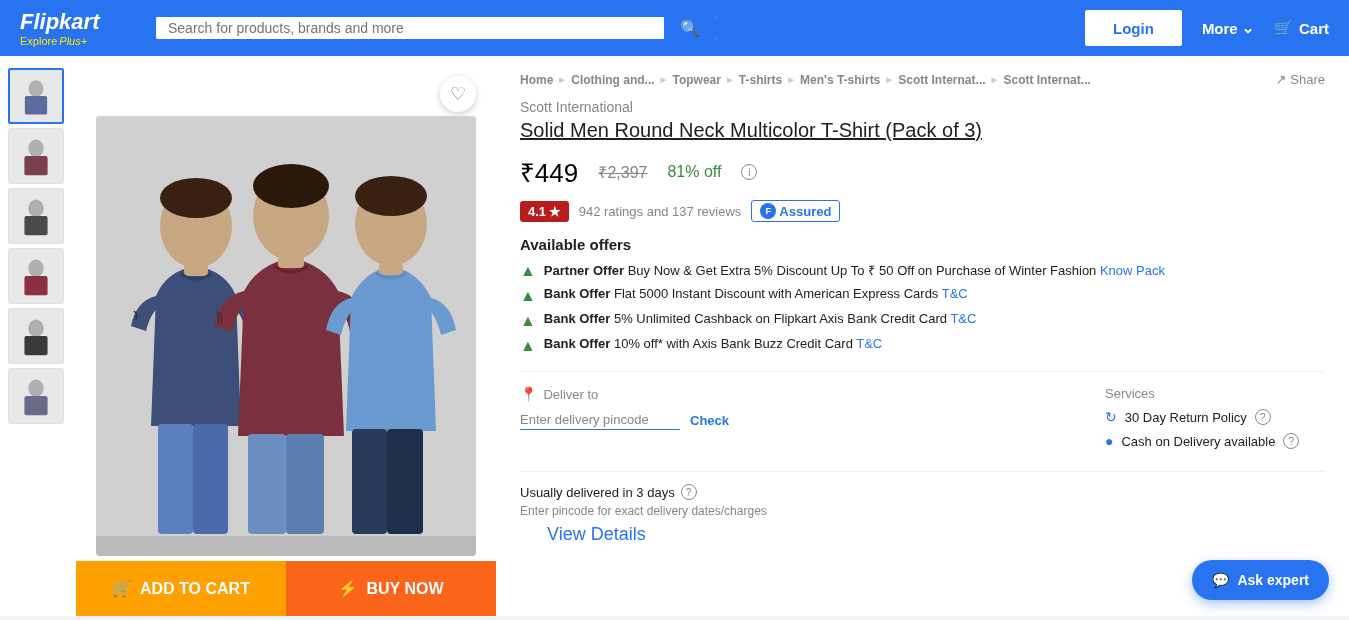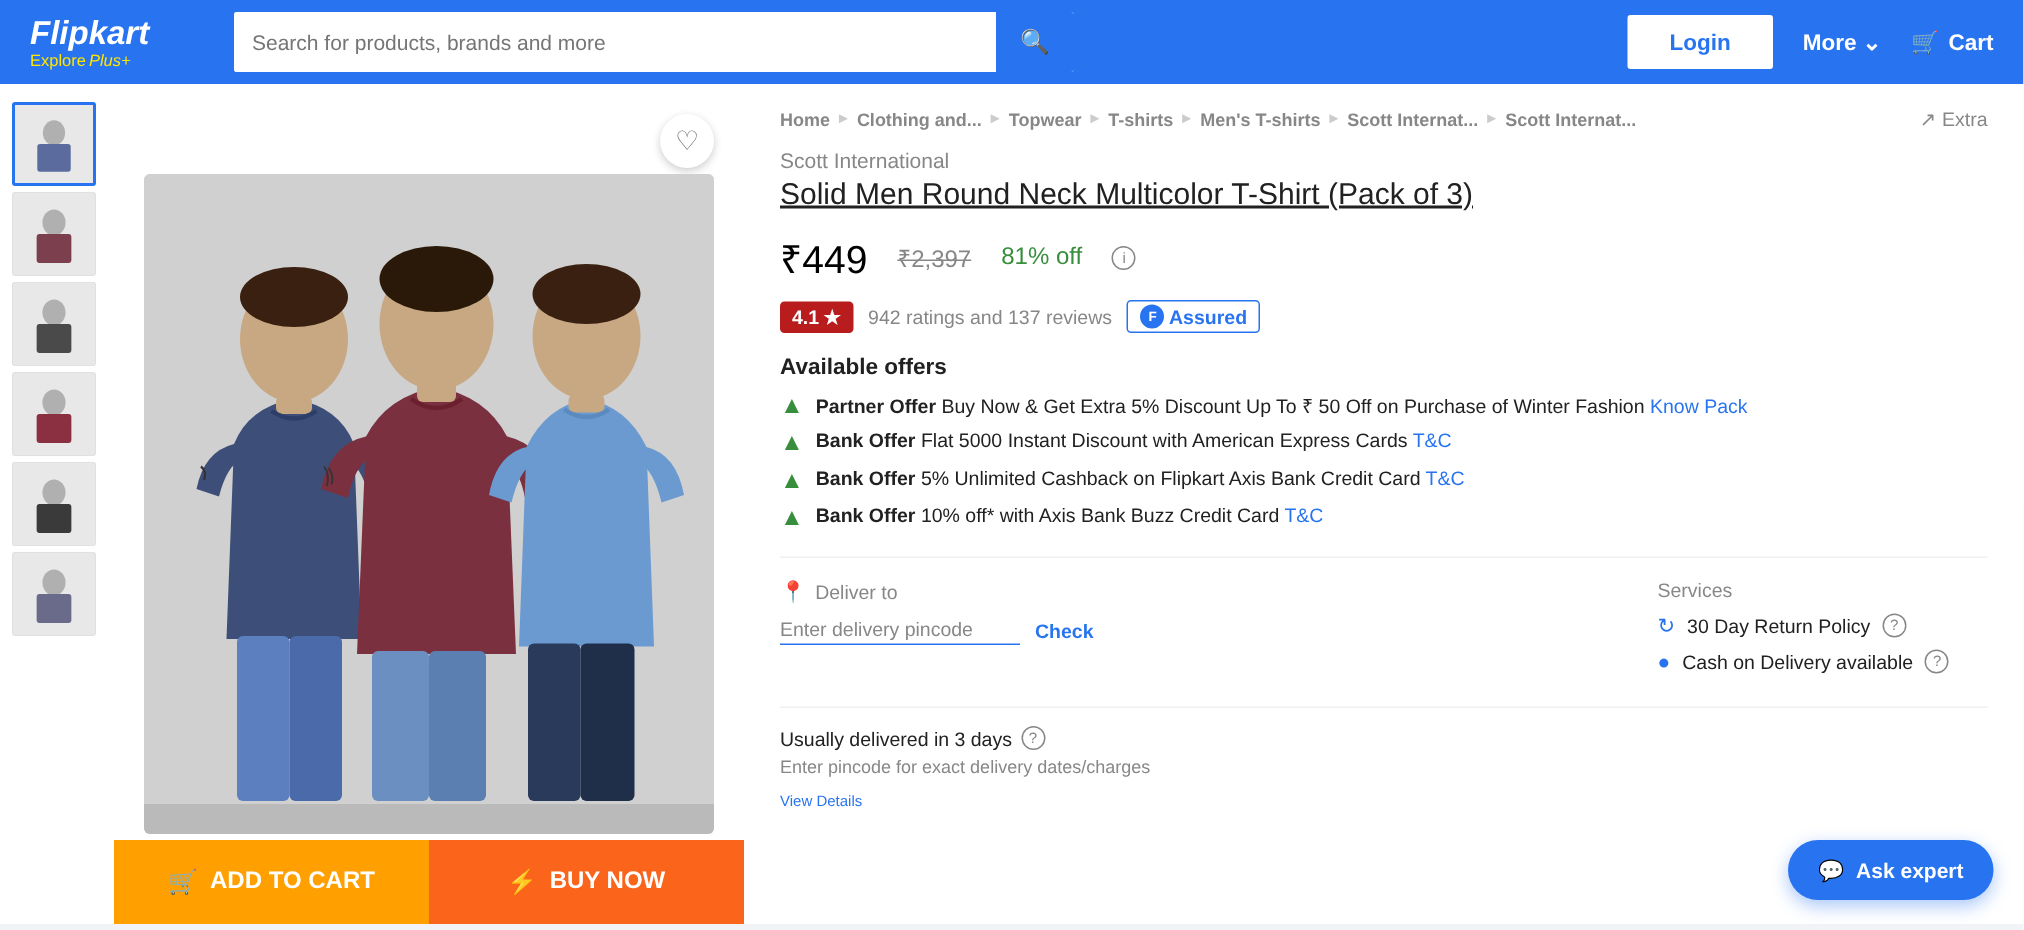--- a/index.html
+++ b/index.html
@@ -18,21 +18,21 @@
     .logo-main { font-size: 22px; font-style: italic; font-weight: bold; color: white; }
     .logo-sub { font-size: 11px; color: #ffe500; display: flex; align-items: center; gap: 2px; }
     .logo-plus { color: #ffe500; font-style: italic; }
     .search-bar {
       flex: 1;
       max-width: 560px;
       display: flex;
       background: white;
       border-radius: 2px;
       overflow: hidden;
-      height: 40px;
+      height: 22px;
     }
     .search-bar input {
       flex: 1;
       border: none;
       outline: none;
       padding: 0 12px;
       font-size: 14px;
       color: #666;
     }
     .search-btn {
@@ -325,21 +325,21 @@
     .delivery-days-text {
       font-size: 13px;
       font-weight: 400;
       color: #212121;
       display: flex;
       align-items: center;
       gap: 6px;
       margin-bottom: 4px;
     }
     .delivery-days-sub { font-size: 12px; color: #878787; margin-bottom: 6px; margin-left: 0; }
-    .view-details { color: #2874f0; font-size: 10px; text-decoration: none; cursor: pointer; }
+    .view-details { color: #2874f0; font-size: 18px; text-decoration: none; cursor: pointer; margin-left: 27px; }
 
     .ask-expert {
       position: fixed;
       bottom: 20px;
       right: 20px;
       background: #2874f0;
       color: white;
       border: none;
       border-radius: 24px;
       padding: 12px 20px;
@@ -526,21 +526,21 @@
       <span class="sep">►</span>
       <a>T-shirts</a>
       <span class="sep">►</span>
       <a>Men's T-shirts</a>
       <span class="sep">►</span>
       <a>Scott Internat...</a>
       <span class="sep">►</span>
       <a>Scott Internat...</a>
       <button class="share-btn">
         <span>↗</span>
-        <span>Extra</span>
+        <span>Share</span>
       </button>
     </div>
 
     <div class="brand-name">Scott International</div>
 
     <div class="product-title">Solid Men Round Neck Multicolor T-Shirt  (Pack of 3)</div>
 
     <div class="price-row">
       <span class="current-price">₹449</span>
       <span class="original-price">₹2,397</span>

